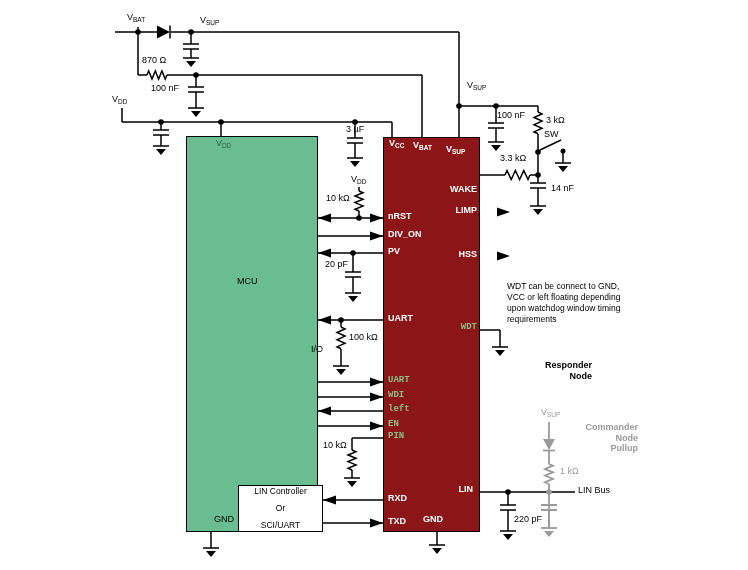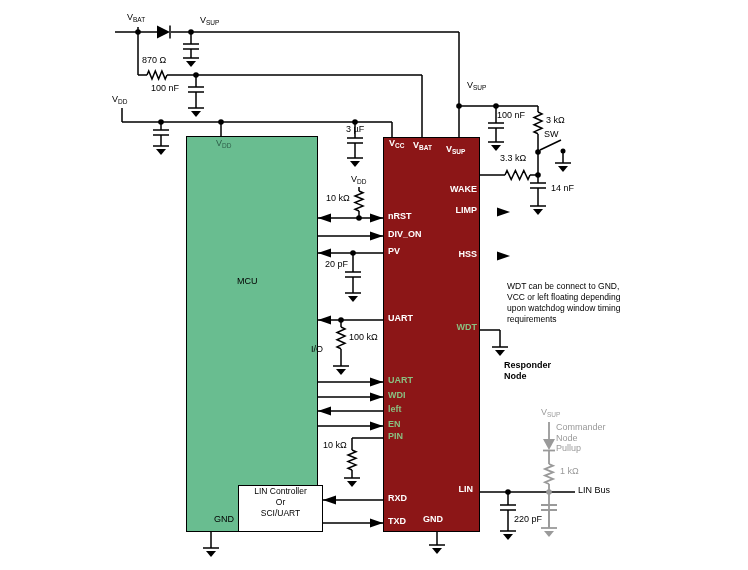--- a/index.html
+++ b/index.html
@@ -2,30 +2,30 @@
 <html><head>
 <meta charset="utf-8">
 <style>
   html,body{margin:0;padding:0;background:#fff;}
   #page{position:relative;width:748px;height:570px;background:#fff;
         font-family:"Liberation Sans", sans-serif;overflow:hidden;}
   .blk{position:absolute;box-sizing:border-box;border:1.5px solid #000;}
   #mcu{left:186px;top:136px;width:132px;height:396px;background:#69bd90;z-index:1;}
   #chip{left:383px;top:137px;width:97px;height:395px;background:#8c1617;z-index:1;}
   #linbox{left:238px;top:485px;width:85px;height:47px;background:#fff;z-index:2;
-          display:flex;flex-direction:column;justify-content:flex-start;align-items:center;
+          display:flex;flex-direction:column;justify-content:space-between;align-items:center;
           font-size:8.5px;color:#000;text-align:center;line-height:11px;}
   svg.wires{position:absolute;left:0;top:0;z-index:3;pointer-events:none;}
   .lbl{position:absolute;z-index:4;font-size:9px;color:#000;white-space:nowrap;line-height:11px;}
   .sub{font-size:6.5px;vertical-align:-2px;}
   .pin{font-weight:bold;color:#fff;font-size:9px;}
-  .pin-green{color:#8abf80;}
+  .pin-green{color:#8abf80;font-family:Liberation Mono, monospace;}
   .gray{color:#9a9a9a;}
   .bold{font-weight:bold;}
-  .ctr{text-align:left;}
+  .ctr{text-align:right;}
   .note{font-size:8.5px;line-height:11px;}
   .mcu-txt{color:#000;padding-left:16px;}
   .vddin{color:#2e5e49;}
 </style>
 </head>
 <body>
 
 <div id="page">
 
   <div id="mcu" class="blk"></div>
@@ -255,19 +255,19 @@
   <div class="lbl note" style="left:507px;top:281px">
     <span style="display:block">WDT can be connect to GND,</span>
     <span style="display:block">VCC or left floating depending</span>
     <span style="display:block">upon watchdog window timing</span>
     <span style="display:block">requirements</span>
   </div>
   <div class="lbl bold ctr" style="left:504px;top:360px;width:88px">
     <span style="display:block">Responder</span>
     <span style="display:block">Node</span>
   </div>
-  <div class="lbl gray ctr" style="left:556px;top:422px;width:82px;font-weight:400;line-height:10.5px">
+  <div class="lbl gray ctr" style="left:556px;top:422px;width:82px;font-weight:700;line-height:10.5px">
     <span style="display:block">Commander</span>
     <span style="display:block">Node</span>
     <span style="display:block">Pullup</span>
   </div>
 
 </div>
 
 </body></html>

